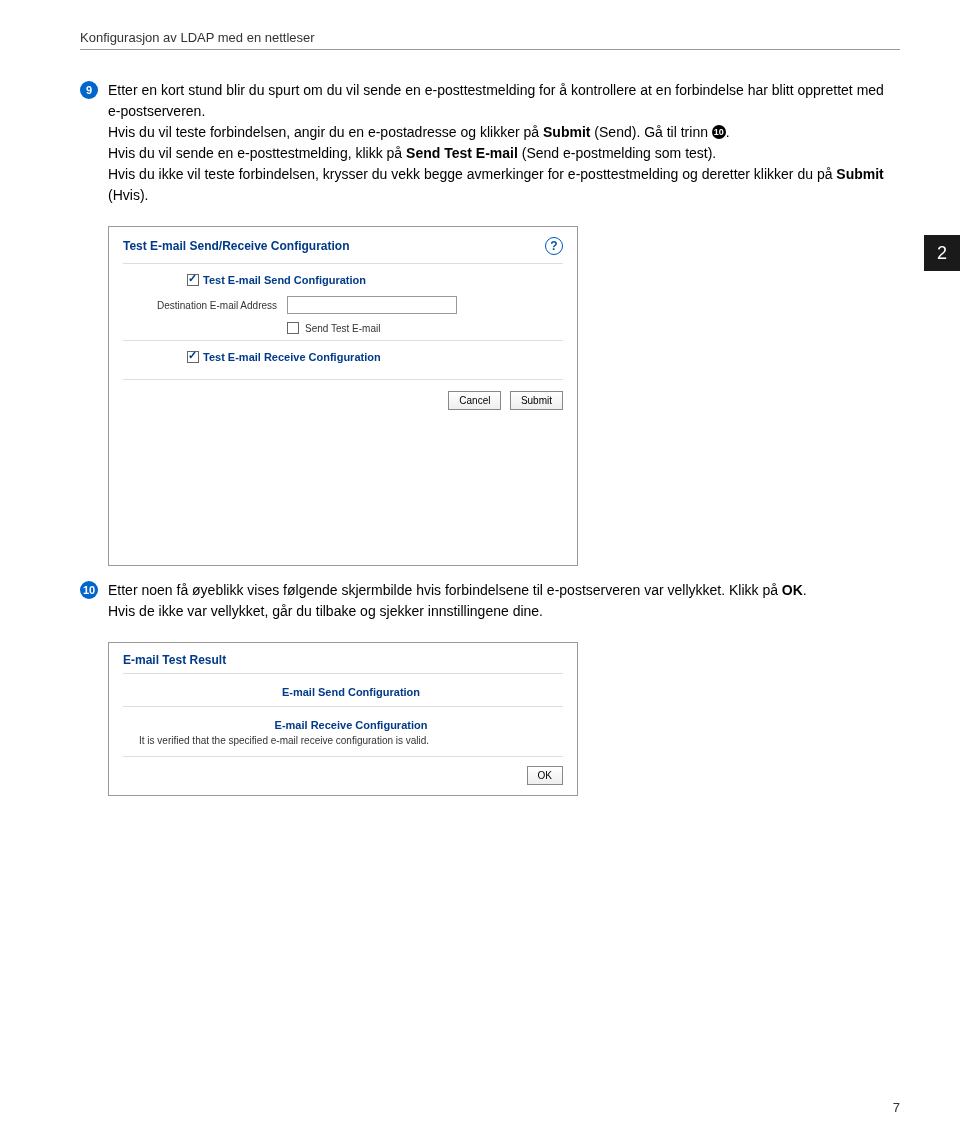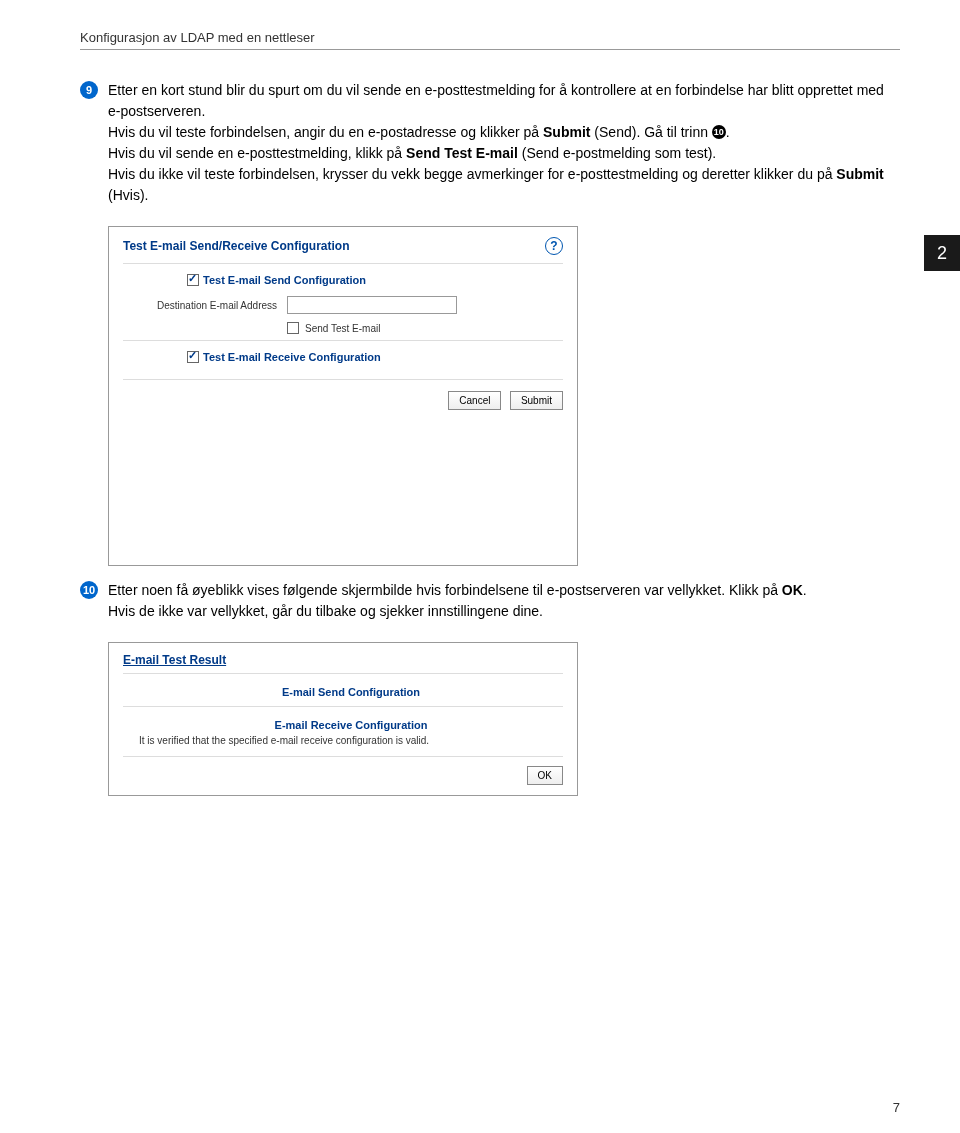--- a/index.html
+++ b/index.html
@@ -197,21 +197,20 @@
     border: 1px solid #999;
     margin: 14px 0 14px 28px;
     width: 470px;
     background: #fff;
   }
   .sc2-header {
     color: #003a88;
     font-weight: bold;
     font-size: 12px;
     padding: 10px 14px 6px 14px;
-    text-decoration: underline;
   }
   .sc2-hr {
     border: none;
     border-top: 1px solid #ddd;
     margin: 0 14px;
   }
   .sc2-section {
     padding: 12px 14px 4px 30px;
   }
   .sc2-subtitle {

